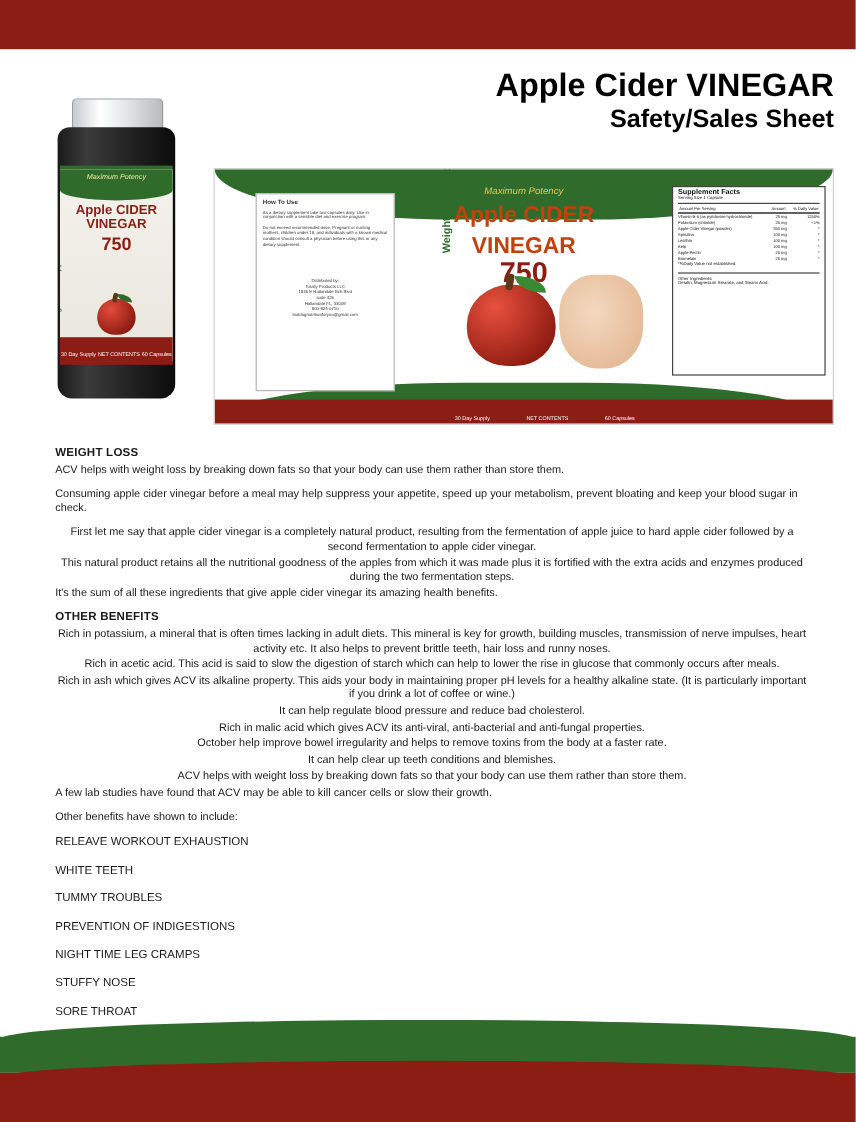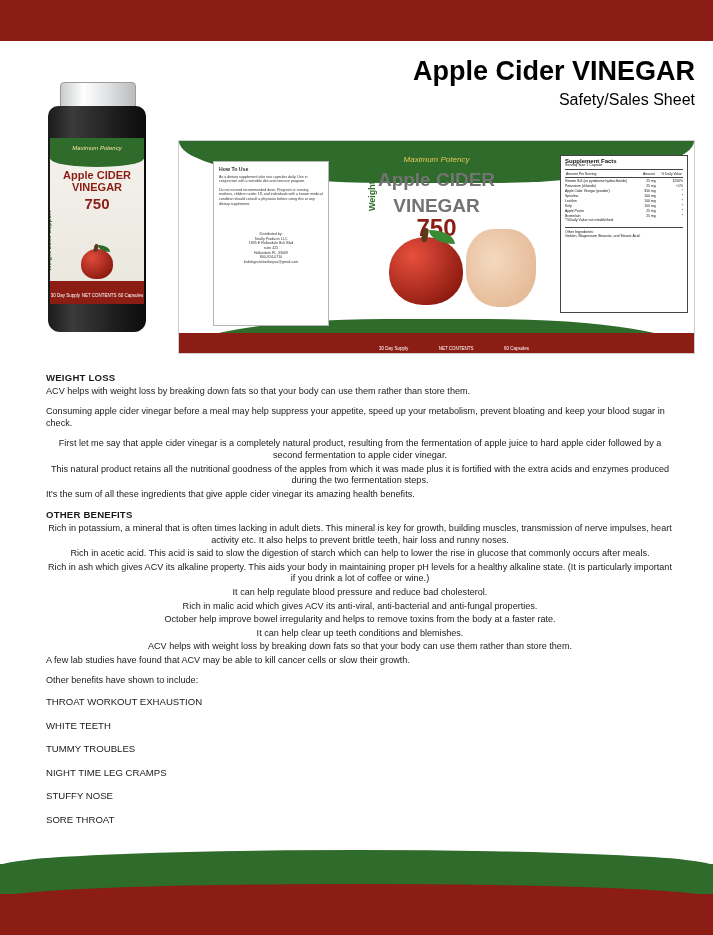--- a/index.html
+++ b/index.html
@@ -73,24 +73,25 @@
     text-align: right;
   }
   .header .title {
     font-size: 27px;
     font-weight: bold;
     letter-spacing: 0px;
     line-height: 30px;
     color: #000;
   }
   .header .subtitle {
-    font-size: 16px;
+    font-size: 21px;
     line-height: 24px;
     color: #000;
     margin-top: 2px;
+    font-weight: bold;
   }
 
   
   .bottle-wrap {
     position: absolute;
     left: 22px;
     top: 76px;
     width: 150px;
     height: 275px;
   }
@@ -199,21 +200,21 @@
     position: absolute;
     left: 150px;
     top: 10px;
     width: 215px;
     text-align: center;
   }
   .fl-maxpot {
     color: #e8c85a; font-style: italic; font-size: 8px; margin-top: 4px;
   }
   .fl-title {
-    color: #737373; font-weight: bold; font-size: 19px; line-height: 20px; margin-top: 6px;
+    color: #c2410c; font-weight: bold; font-size: 19px; line-height: 20px; margin-top: 6px;
   }
   .fl-750 {
     color: #8b1d14; font-weight: bold; font-size: 24px; line-height: 24px;
   }
   .fl-apple {
     position:absolute; left: 60px; top: 86px; width: 74px; height: 68px;
     background: radial-gradient(circle at 32% 28%, #e8503d, #8e1b11 78%);
     border-radius: 50% 50% 46% 46%;
   }
   .fl-apple:after {
@@ -451,23 +452,24 @@
     <p class="tight">Rich in ash which gives ACV its alkaline property. This aids your body in maintaining proper pH levels for a healthy alkaline state. (It is particularly important if you drink a lot of coffee or wine.)</p>
     <p class="tight">It can help regulate blood pressure and reduce bad cholesterol.</p>
     <p class="tight">Rich in malic acid which gives ACV its anti-viral, anti-bacterial and anti-fungal properties.</p>
     <p class="tight">October help improve bowel irregularity and helps to remove toxins from the body at a faster rate.</p>
     <p class="tight">It can help clear up teeth conditions and blemishes.</p>
     <p class="tight">ACV helps with weight loss by breaking down fats so that your body can use them rather than store them.</p>
     <p>A few lab studies have found that ACV may be able to kill cancer cells or slow their growth.</p>
 
     <p>Other benefits have shown to include:</p>
     <ul>
-      <li>THROAT WORKOUT EXHAUSTION</li>
+      <li>RELEAVE WORKOUT EXHAUSTION</li>
       <li>WHITE TEETH</li>
       <li>TUMMY TROUBLES</li>
+      <li>PREVENTION OF INDIGESTIONS</li>
       <li>NIGHT TIME LEG CRAMPS</li>
       <li>STUFFY NOSE</li>
       <li>SORE THROAT</li>
     </ul>
   </div>
 
   <div class="bottom-green"></div>
   <div class="bottom-red"></div>
 </div>
 

